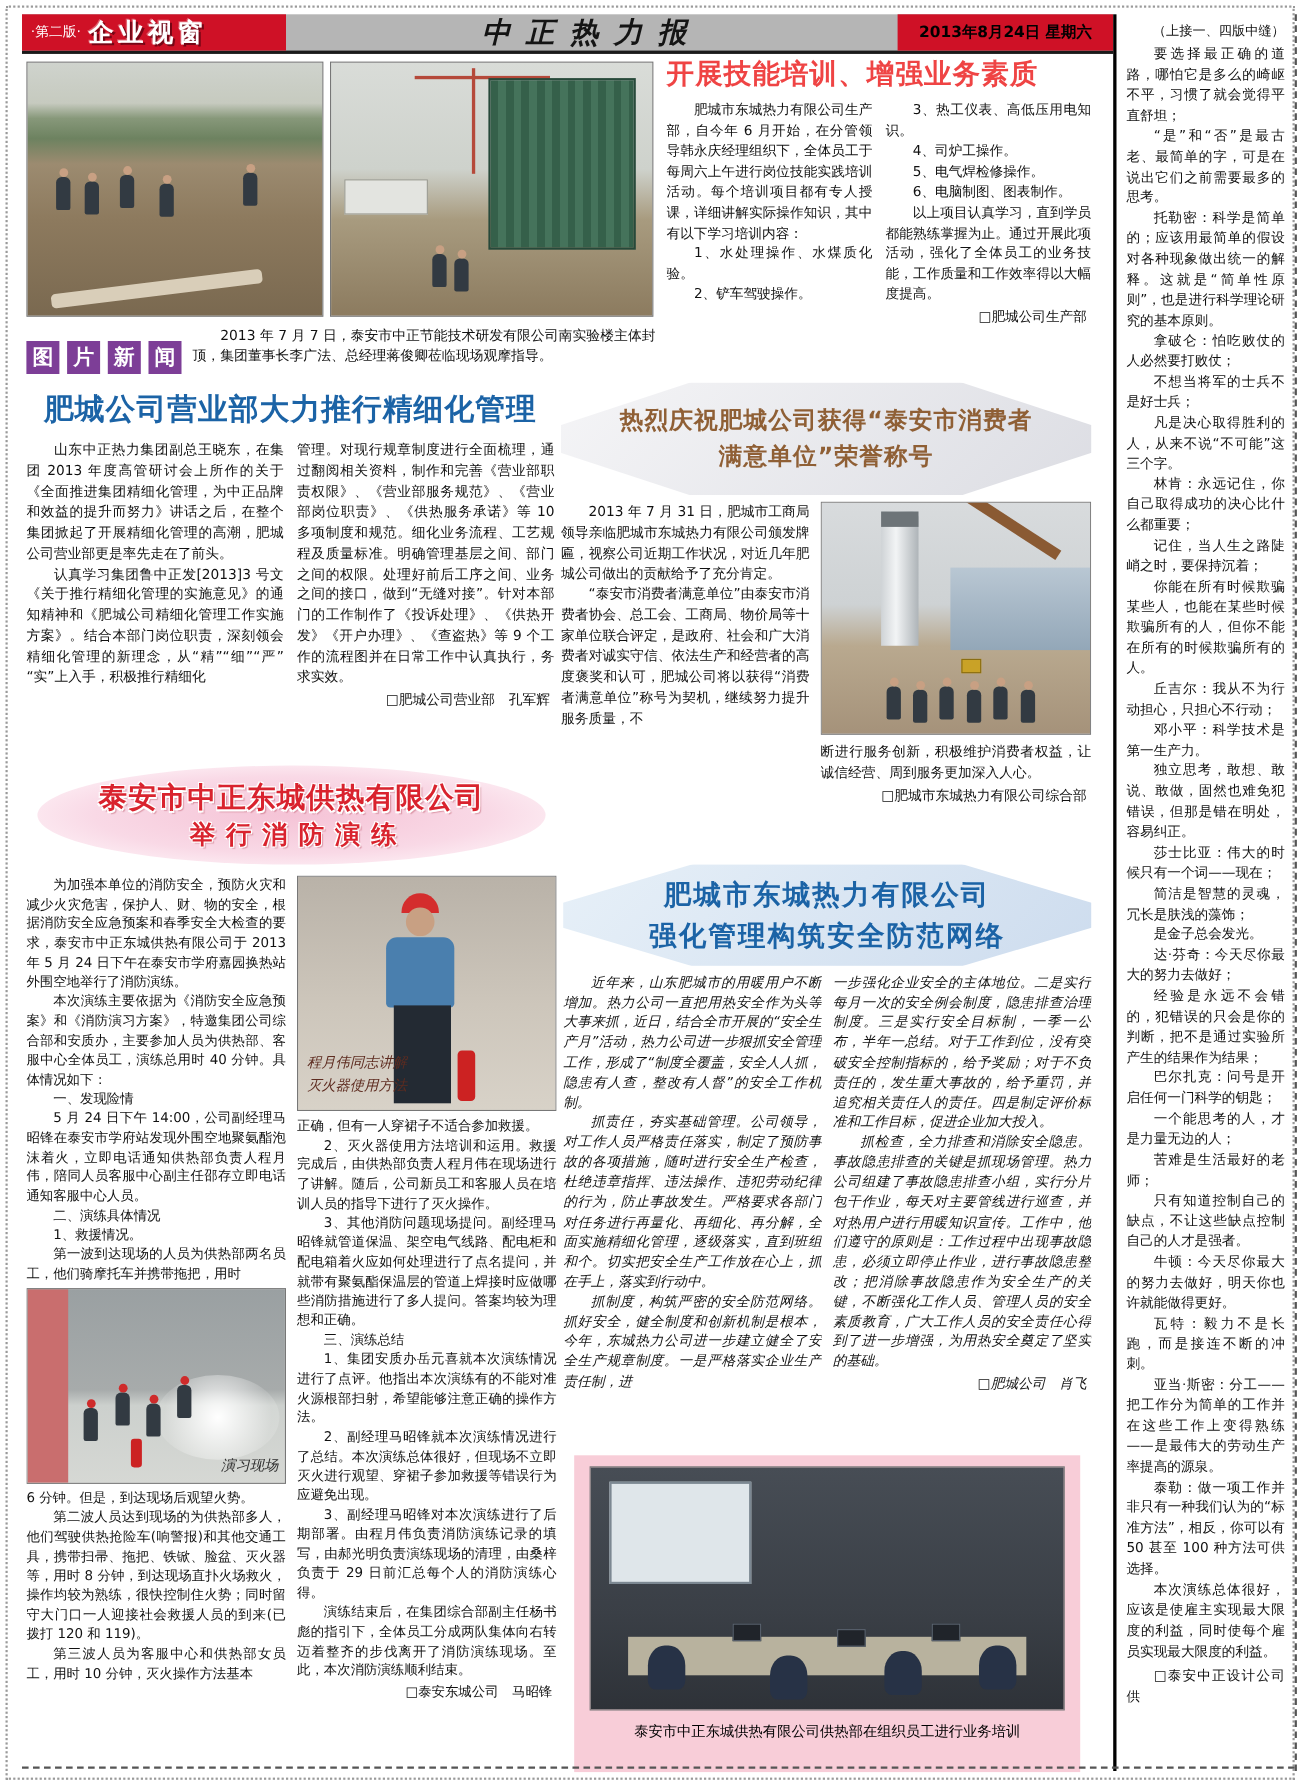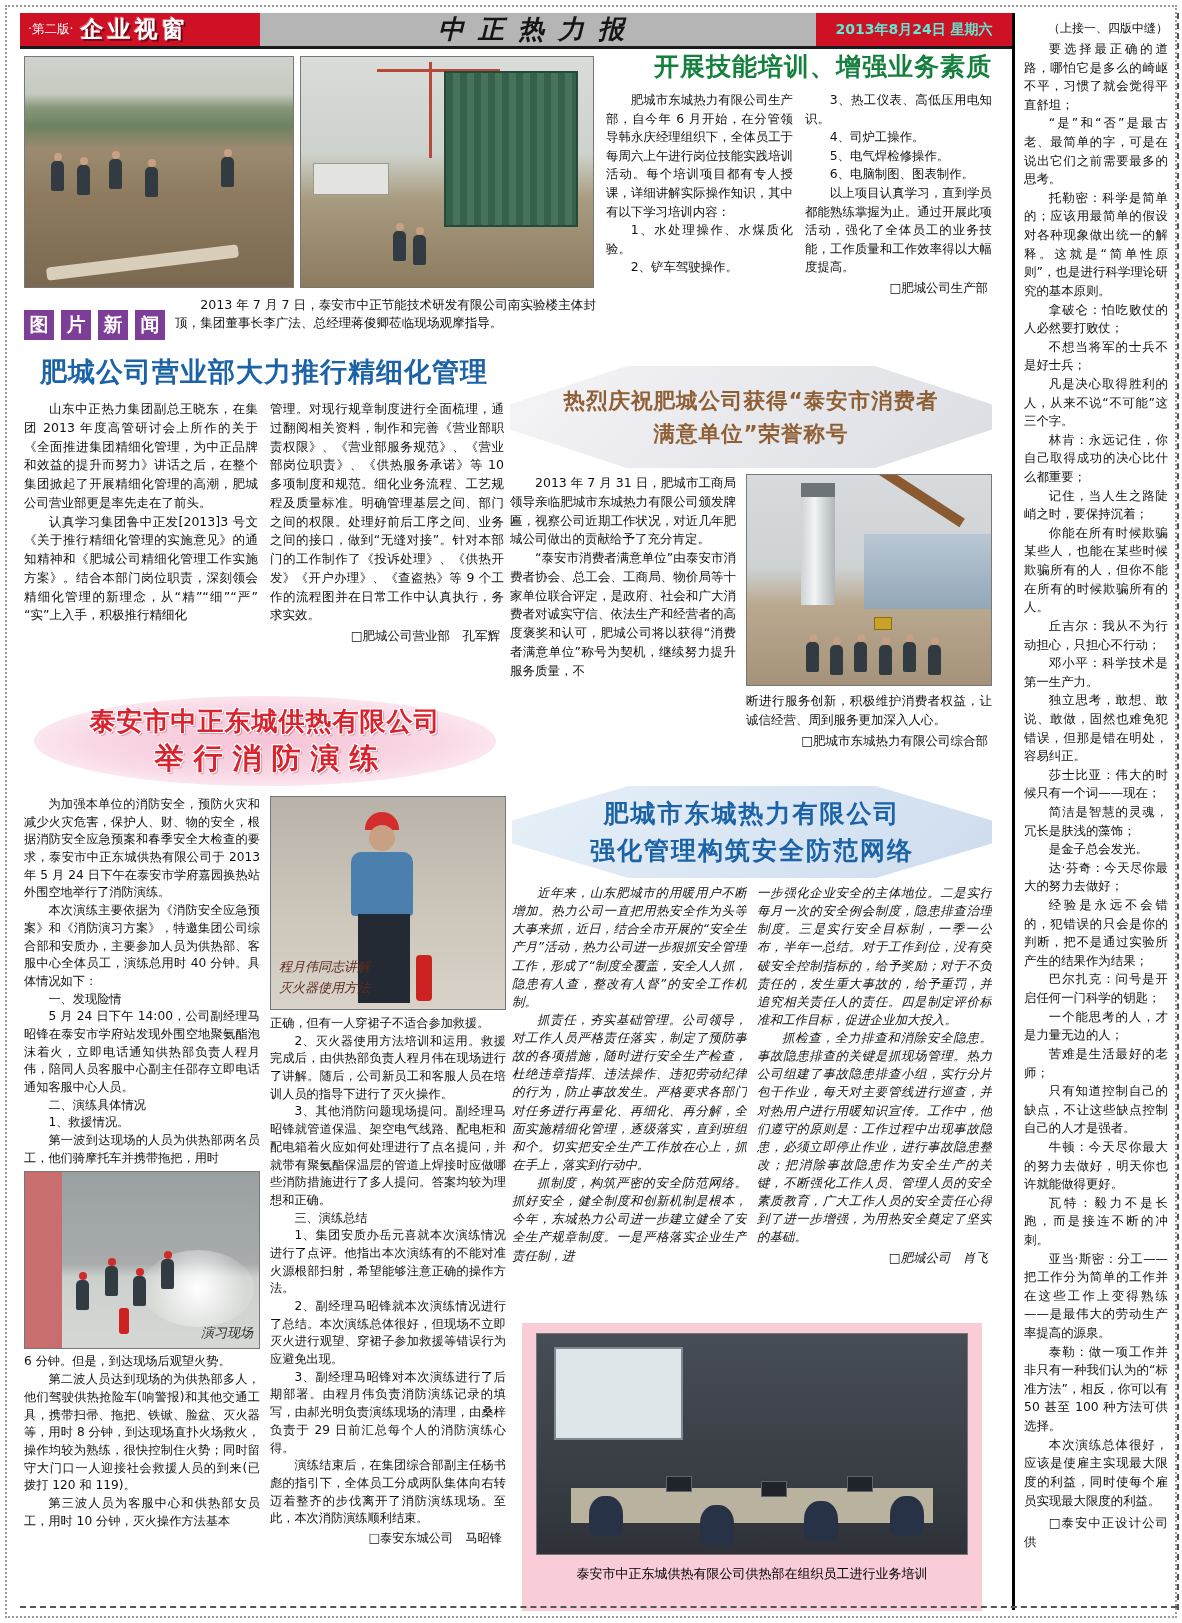--- a/index.html
+++ b/index.html
@@ -14,21 +14,21 @@
   
   .masthead { position:absolute; left:20px; top:13px; width:992px; height:36px;
     display:flex; background:#b5b5b5; border-bottom:3px solid #1a1a1a; }
   .mh-left { width:240px; background:#cf1126; color:#fff; display:flex; align-items:center; gap:7px; padding:0 8px; }
   .mh-edition { font-size:12.5px; white-space:nowrap; }
   .mh-colname { font-size:23px; font-weight:bold; letter-spacing:4px; white-space:nowrap;
     text-shadow:2px 2px 0 rgba(70,0,12,.65), -1px -1px 0 rgba(255,255,255,.35); }
   .mh-center { flex:1; display:flex; align-items:center; justify-content:center; }
   .mh-title { font-family:"DejaVu Serif", serif; font-style:italic; font-weight:bold;
     font-size:26px; letter-spacing:14px; color:#141414; }
-  .mh-right { width:196px; background:#cf1126; color:#5eead4; display:flex; align-items:center;
+  .mh-right { width:196px; background:#cf1126; color:#000000; display:flex; align-items:center;
     justify-content:center; font-size:14px; font-weight:bold; white-space:nowrap; }
 
   
   .sidebar { position:absolute; left:1012px; top:13px; width:162px; height:1597px;
     border-left:3px solid #000; padding:6px 6px 4px 9px;
     font-size:12.4px; line-height:1.5; overflow:hidden; }
   .sb-header { text-align:center; text-indent:0; margin-bottom:3px; white-space:nowrap; font-size:12px; }
   .sidebar p { text-indent:2em; text-align:justify; }
   .sb-byline { text-indent:0; text-align:left; margin-top:4px; }
   .dash-right { position:absolute; left:1177px; top:13px; height:1597px; border-left:2px dashed #555; }
@@ -61,34 +61,34 @@
   .shed { position:absolute; left:4%; top:46%; width:26%; height:14%; background:#e3e4e0; border:1px solid #9a9a90; }
 
   .photo-news { position:absolute; left:24px; top:296px; width:572px; height:58px; display:flex; gap:10px; }
   .pn-labels { display:flex; gap:7px; align-items:center; }
   .pn-sq { width:30px; height:30px; background:#7d3e97; color:#fff; font-weight:bold; font-size:19px;
     display:flex; align-items:center; justify-content:center; }
   .pn-caption { flex:1; font-size:12.6px; line-height:1.45; }
 
   
   .art1 { position:absolute; left:606px; top:50px; width:386px; height:300px; }
-  .art1 .title { font-size:25px; font-weight:bold; color:#15803d; text-align:right;
+  .art1 .title { font-size:25px; font-weight:bold; color:#ef4444; text-align:left;
     letter-spacing:1px; white-space:nowrap; }
   .art1 .cols { margin-top:8px; gap:12px; }
   .art1 .col { width:187px; height:250px; font-size:12.4px; line-height:1.5; }
 
   
   .art2 { position:absolute; left:24px; top:354px; width:480px; height:334px; }
   .art2 .title { font-size:27px; font-weight:bold; color:#1b63a6; text-align:center;
     letter-spacing:1px; white-space:nowrap; }
   .art2 .cols { margin-top:10px; gap:12px; }
   .art2 .col { width:234px; height:276px; font-size:12.5px; line-height:1.5; }
 
   
-  .art3 { position:absolute; left:510px; top:366px; width:482px; height:434px; }
+  .art3 { position:absolute; left:510px; top:348px; width:482px; height:434px; }
   .a3-titlewrap { position:relative; height:102px; display:flex; flex-direction:column;
     align-items:center; justify-content:center; }
   .a3-titlebg { position:absolute; inset:0; background:linear-gradient(135deg,#f5f5f7,#dcdde3);
     clip-path:polygon(50% -40%, 108% 50%, 50% 140%, -8% 50%); }
   .a3-line { position:relative; font-size:21.5px; font-weight:bold; color:#8f5f35;
     letter-spacing:1px; white-space:nowrap; line-height:1.55; }
   .art3 .cols { margin-top:6px; gap:10px; }
   .a3-colA { width:226px; height:320px; font-size:12.5px; line-height:1.5; }
   .a3-colB { width:246px; height:320px; font-size:12.5px; line-height:1.5; }
   .photo3 { height:212px; margin-bottom:6px;
@@ -105,21 +105,21 @@
 
   
   .art4 { position:absolute; left:24px; top:692px; width:482px; height:916px; }
   .a4-titlewrap { position:relative; height:98px; display:flex; flex-direction:column;
     align-items:center; justify-content:center; }
   .a4-titlebg { position:absolute; left:2%; top:4%; width:96%; height:92%; border-radius:50%;
     background:radial-gradient(ellipse at 50% 50%, #f5c3d6 0%, #f9d9e6 55%, #fdeef4 80%, #ffffff 100%); }
   .a4-line { position:relative; font-weight:bold; color:#d9232e; white-space:nowrap;
     text-shadow:-1px -1px 0 #fff, 1px -1px 0 #fff, -1px 1px 0 #fff, 1px 1px 0 #fff, 2px 2px 1px rgba(160,20,40,.3); }
   .a4-line1 { font-size:26px; letter-spacing:1px; }
-  .a4-line2 { font-size:29px; letter-spacing:10px;margin-left:13px; }
+  .a4-line2 { font-size:23px; letter-spacing:10px;margin-left:13px; }
   .art4 .cols { margin-top:6px; gap:10px; }
   .art4 .col { width:236px; height:804px; font-size:12.2px; line-height:1.45; }
   .photo5 { height:178px; margin:4px 0;
     background:linear-gradient(180deg,#9aa0a2 0%,#a7abab 52%,#ccd0cd 60%,#d6d8d4 100%); }
   .pinkwall { position:absolute; left:0; top:0; width:16%; height:100%; background:#c96e6e; }
   .smoke { position:absolute; right:2%; bottom:12%; width:48%; height:44%;
     background:radial-gradient(circle,#ffffff 0%, rgba(255,255,255,.15) 72%); border-radius:50%; }
   .ext { position:absolute; width:10px; height:26px; background:#cc2222; border-radius:3px; }
   .cap-drill { position:absolute; right:6px; bottom:6px; font-style:italic; font-size:13px; color:#2c2c2c; }
   .photo4 { height:214px; margin-bottom:5px;

